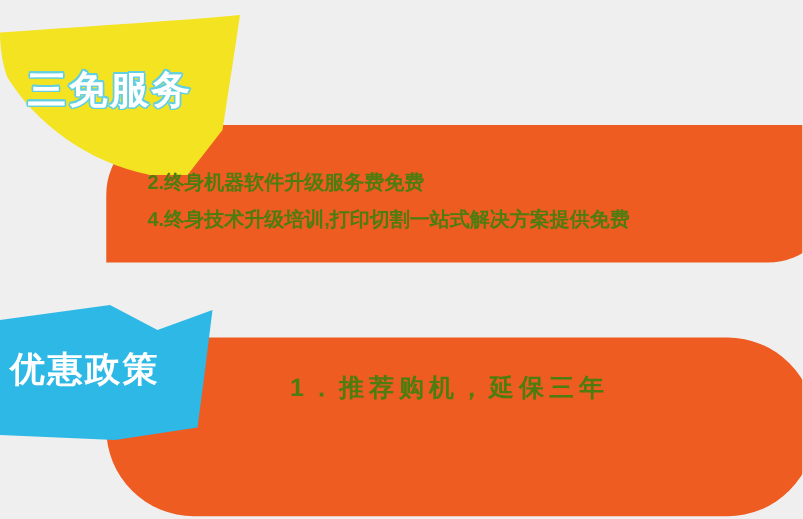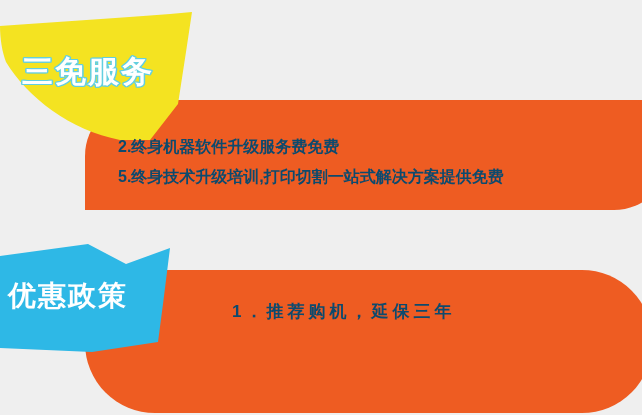--- a/index.html
+++ b/index.html
@@ -82,34 +82,34 @@
   }
   #title-bottom {
     left: 8px;
     top: 270px;
     font-size: 28px;
   }
 
   
   .copy-block {
     position: absolute;
-    color: #0c4a6e;
+    color: #4d7c0f;
     font-weight: bold;
     white-space: nowrap;
   }
   #copy-top {
     left: 118px;
     top: 120px;
     font-size: 16px;
     line-height: 30px;
   }
   #copy-bottom {
     left: 232px;
     top: 285px;
-    font-size: 17px;
+    font-size: 20px;
     line-height: 29px;
     letter-spacing: 4px;
   }
   .copy-line {
     display: block;
   }
 </style>
 </head>
 <body>
 
@@ -126,21 +126,21 @@
              L 150,128
              L 120,128
              C 70,118 28,86 6,50
              C 2,40 0,26 0,14 Z" fill="#f4e321"></path>
   </svg>
 
   <div class="section-title" id="title-top">三免服务</div>
 
   <div class="copy-block" id="copy-top">
     <span class="copy-line">2.终身机器软件升级服务费免费</span>
-    <span class="copy-line">5.终身技术升级培训,打印切割一站式解决方案提供免费</span>
+    <span class="copy-line">4.终身技术升级培训,打印切割一站式解决方案提供免费</span>
   </div>
 
   <div id="panel-bottom" class="panel-orange"></div>
 
   <svg class="shape-layer" id="ribbon-blue" viewBox="0 0 642 415">
     <path d="M 0,244
              L 88,232
              L 126,252
              L 170,236
              L 163,292

